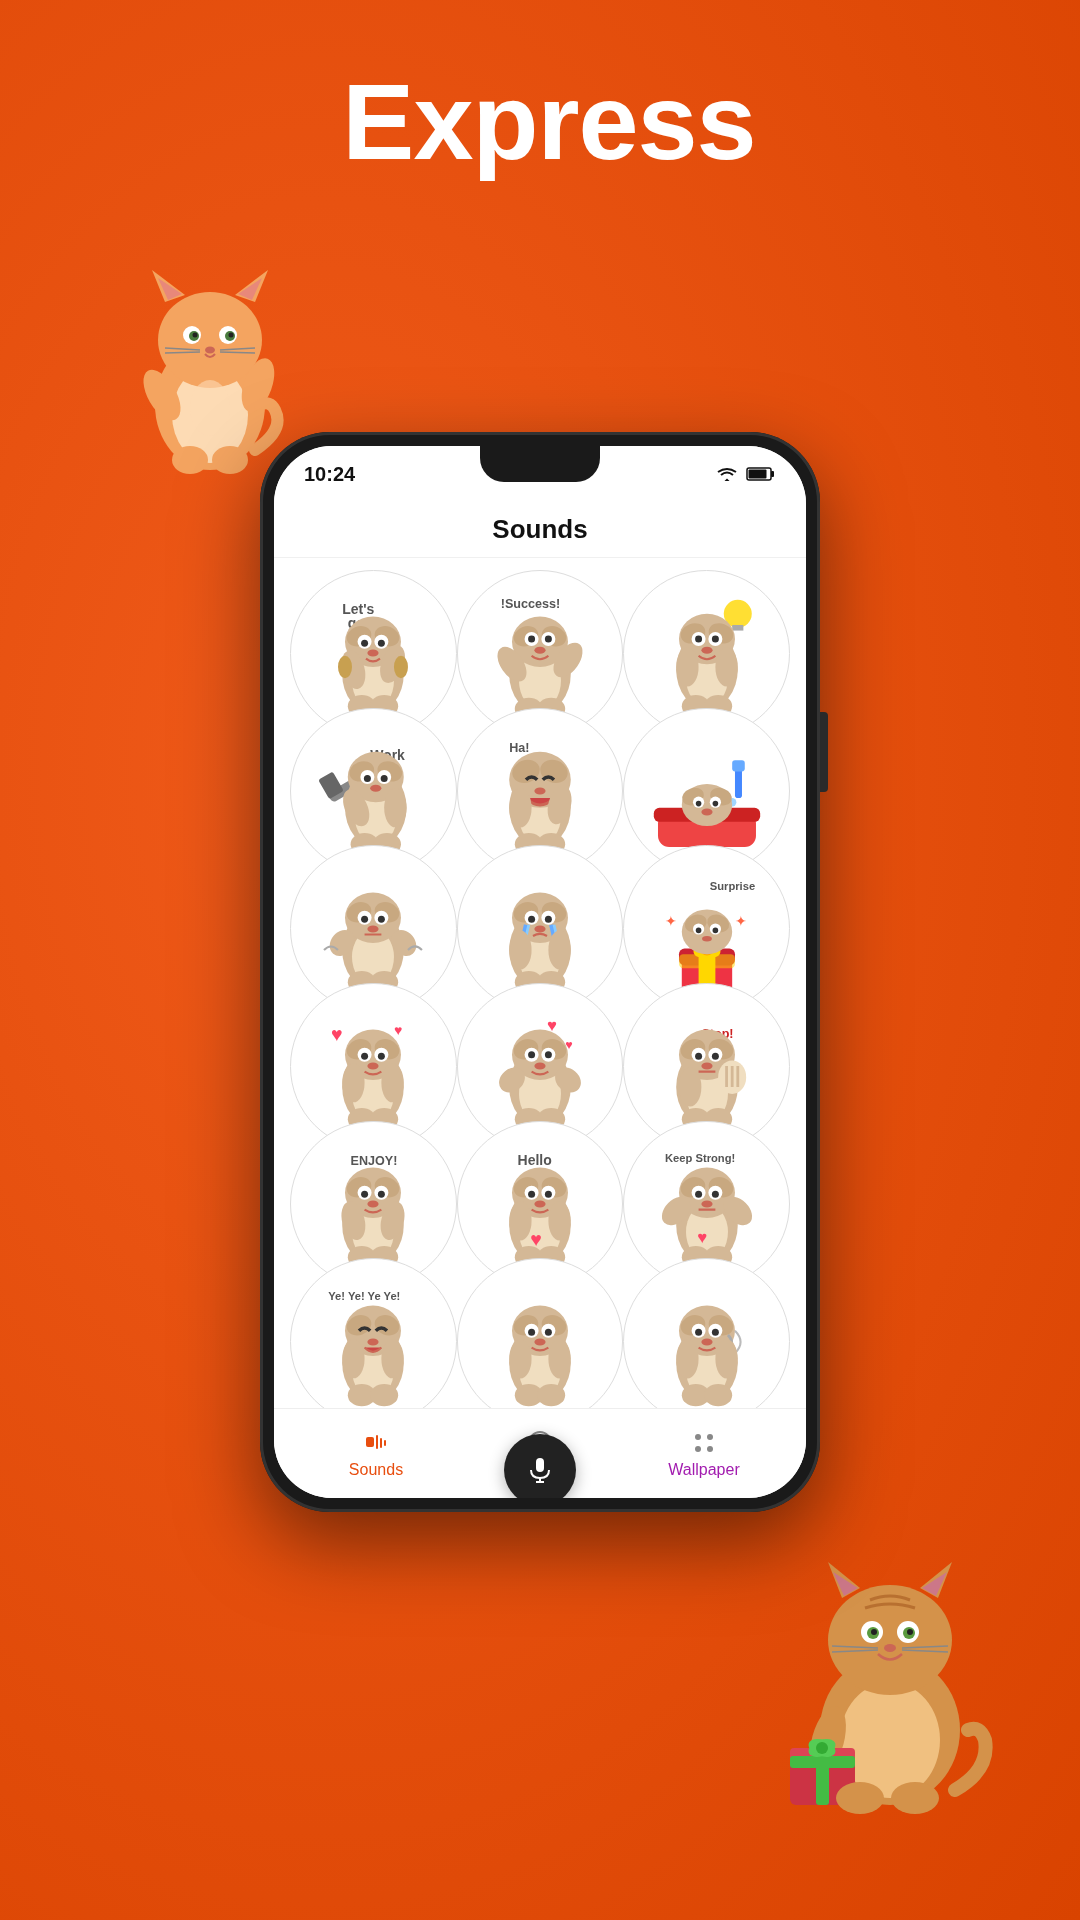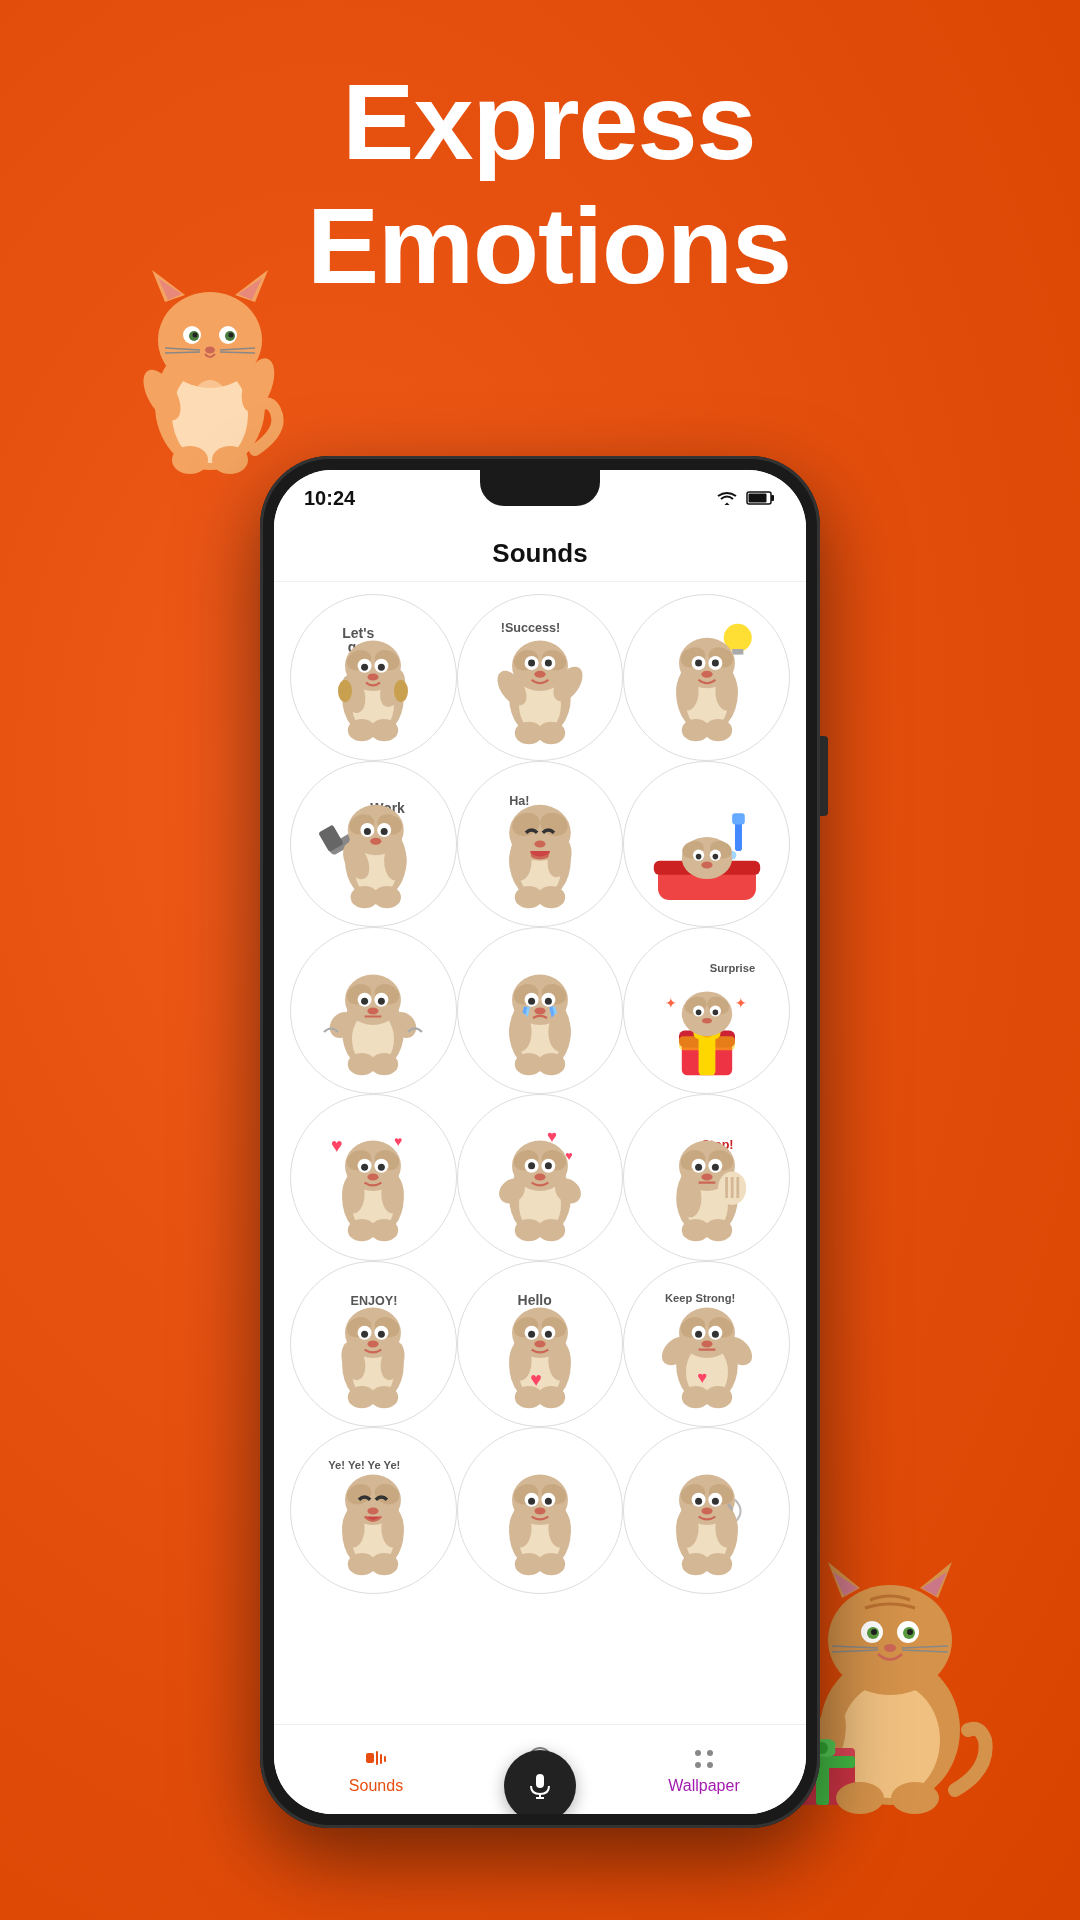--- a/index.html
+++ b/index.html
@@ -40,25 +40,25 @@
       position: absolute;
       bottom: 100px;
       right: 60px;
       width: 260px;
       height: 300px;
     }
 
     
     .phone-wrapper {
       position: absolute;
-      top: 456px;
+      top: 432px;
       left: 50%;
       transform: translateX(-50%);
       width: 560px;
-      height: 1372px;
+      height: 1080px;
     }
 
     .phone-frame {
       width: 100%;
       height: 100%;
       background: #1a1a1a;
       border-radius: 70px;
       position: relative;
       box-shadow: 0 30px 80px rgba(0,0,0,0.5), inset 0 0 0 3px #333;
     }
@@ -214,21 +214,20 @@
       left: 50%;
       transform: translateX(-50%) translateY(-20px);
       box-shadow: 0 4px 16px rgba(0,0,0,0.3);
     }
   </style>
 </head>
 <body>
 
 <div class="header-text">
   <div>Express</div>
-  <div>Emotions</div>
 </div>
 
 <div class="cat-top-left">
   <svg viewBox="0 0 200 220" xmlns="http://www.w3.org/2000/svg">
 
     <ellipse cx="100" cy="145" rx="55" ry="65" fill="#F4A460"></ellipse>
     <ellipse cx="100" cy="155" rx="38" ry="48" fill="#FDDBB4"></ellipse>
 
     <ellipse cx="100" cy="80" rx="52" ry="48" fill="#F4A460"></ellipse>
 

